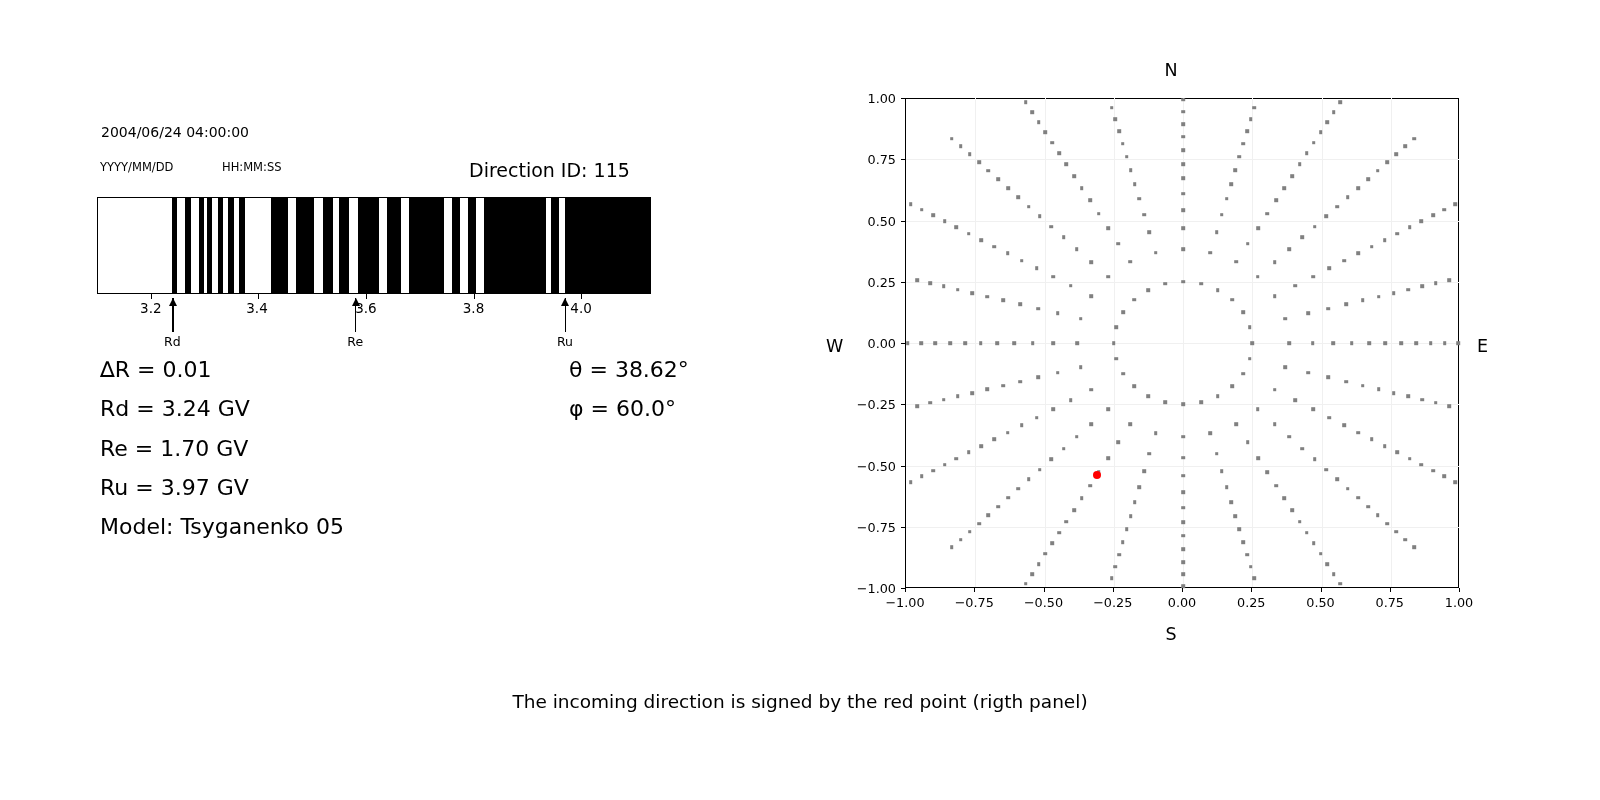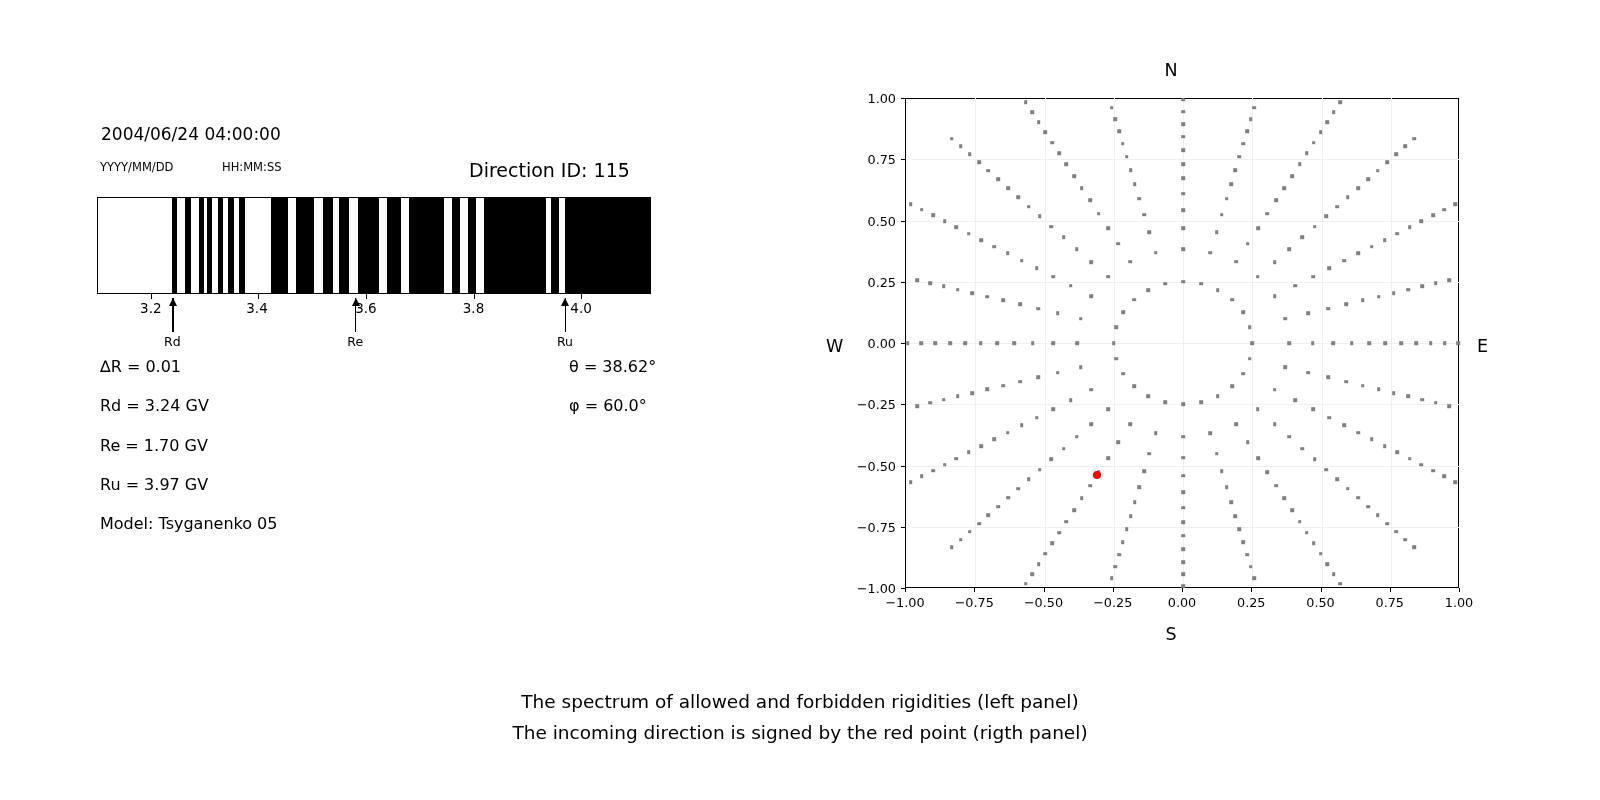--- a/index.html
+++ b/index.html
@@ -16,21 +16,21 @@
     overflow: hidden;
   }
   .fig { position: absolute; inset: 0; }
 
   
   #left-panel { position: absolute; left: 0; top: 0; width: 800px; height: 660px; }
 
   .txt { position: absolute; white-space: pre; color: #000; }
 
   #geo-position   { left: 100px; top: 84px;  font-size: 17.5px; }
-  #datetime-value { left: 101px; top: 124px; font-size: 17px; }
+  #datetime-value { left: 101px; top: 124px; font-size: 14px; }
   #date-format    { left: 100px; top: 160px; font-size: 11.5px; }
   #time-format    { left: 222px; top: 160px; font-size: 11.5px; }
   #direction-id   { left: 469px; top: 159px; font-size: 19px; }
 
   
   #spectrum-bar {
     position: absolute;
     left: 97px; top: 197px;
     width: 554px; height: 97px;
     background: #ffffff;
@@ -79,21 +79,21 @@
   }
   .rmark .rlabel {
     position: absolute;
     top: 36px; left: 0;
     font-size: 12.5px;
     transform: translateX(-50%);
     white-space: pre;
   }
 
   
-  .param { position: absolute; font-size: 16px; white-space: pre; }
+  .param { position: absolute; font-size: 22px; white-space: pre; }
   .pcol-a { left: 100px; }
   .pcol-b { left: 569px; }
   #param-dR    { top: 357px; }
   #param-Rd    { top: 396px; }
   #param-Re    { top: 436px; }
   #param-Ru    { top: 475px; }
   #param-model { top: 514px; }
   #param-theta { top: 357px; text-align: center; }
   #param-phi   { top: 396px; }
 
@@ -653,17 +653,16 @@
         <div class="ptlabel-y" style="left: 43px; width: 53px; top: 98px;">1.00</div>
       </div>
   </div>
 
   <div class="compass" id="compass-n">N</div>
   <div class="compass" id="compass-s">S</div>
   <div class="compass" id="compass-w">W</div>
   <div class="compass" id="compass-e">E</div>
 
   <div id="caption">
-    <div class="cline">The spectrum of allowed and forbidden rigidities (left panel)</div>
     <div class="cline">The incoming direction is signed by the red point (rigth panel)</div>
   </div>
 
 </div>
 
 </body></html>

